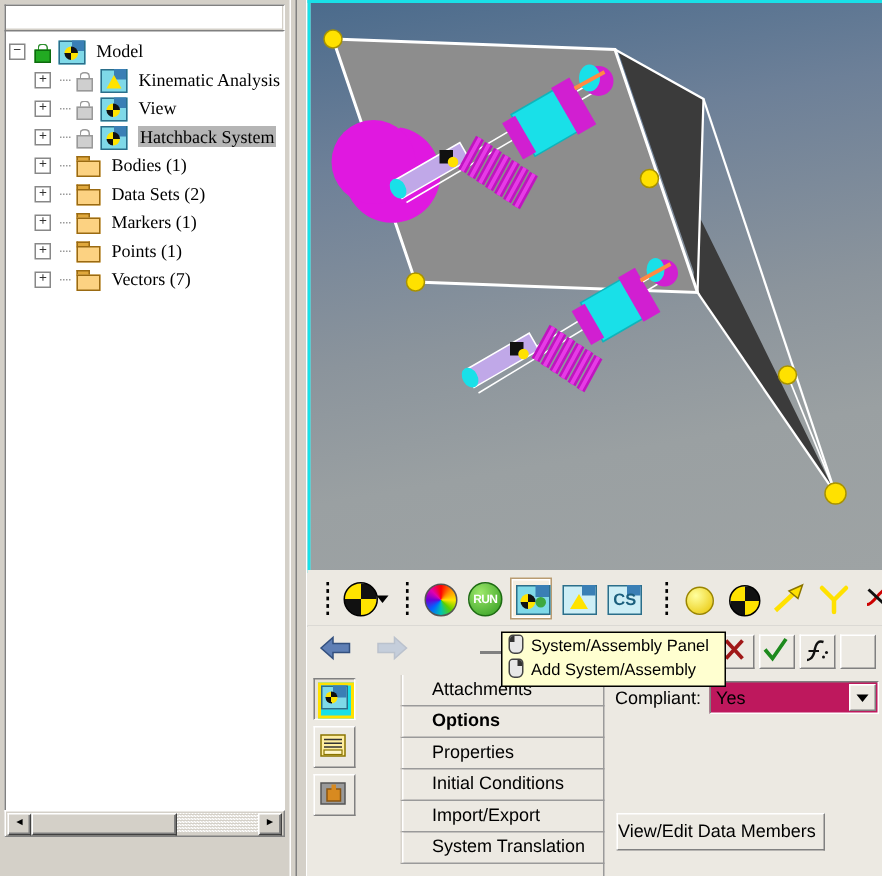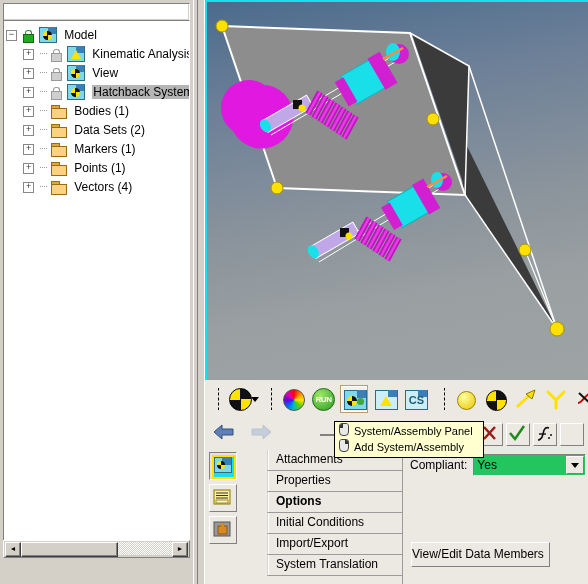--- a/index.html
+++ b/index.html
@@ -20,21 +20,21 @@
     border-right:1px solid #fff;border-bottom:1px solid #fff;overflow:hidden;}
   .tnode{position:relative;height:19px;line-height:19px;white-space:nowrap;padding-left:2px;}
   .tnode .expander{
     display:inline-block;width:9px;height:9px;line-height:7px;text-align:center;
     border:1px solid #888;background:#fff;font-size:9px;color:#333;
     vertical-align:middle;margin-right:3px;font-family:"Liberation Sans",sans-serif;
   }
   .indent{display:inline-block;width:14px;height:1px;vertical-align:middle;}
   .dots{display:inline-block;width:7px;height:1px;border-top:1px dotted #9a9a9a;vertical-align:middle;margin-right:1px;}
   .icon{display:inline-block;vertical-align:middle;margin-right:4px;position:relative;}
-  .tlabel{vertical-align:middle;font-size:12px;font-family:Liberation Sans, sans-serif;}
+  .tlabel{vertical-align:middle;font-size:12px;font-family:Liberation Serif, serif;}
   .tlabel.sel{background:#b5b5b5;color:#000;padding:0 1px;}
 
   
   .lock{width:9px;height:11px;margin-right:4px;}
   .lock .shackle{position:absolute;left:2px;top:0;width:5px;height:4px;border:1.5px solid #2f8f2f;border-bottom:none;border-radius:3px 3px 0 0;}
   .lock .body{position:absolute;left:0px;top:4px;width:9px;height:7px;background:#22aa22;border:1px solid #0d6b0d;}
   .lock.grey .shackle{border-color:#9a9a9a;}
   .lock.grey .body{background:#cfcfcf;border-color:#999;}
 
   
@@ -110,30 +110,30 @@
      border:1px solid #fff;border-right-color:#808080;border-bottom-color:#808080;
      position:relative;}
   .hrline{position:absolute;left:115px;top:17px;width:175px;height:2px;background:#808080;}
 
   #sidebtns{position:absolute;left:4px;top:35px;}
   .sidebtn{width:26px;height:26px;margin-bottom:4px;background:#ece9e2;
      border:1px solid #fff;border-right-color:#808080;border-bottom-color:#808080;position:relative;}
   .sidebtn.active{border:1px solid #808080;border-right-color:#fff;border-bottom-color:#fff;background:#e6e2d8;}
 
   #tabs{position:absolute;left:62px;top:33px;width:136px;}
-  .tabitem{height:20px;line-height:19px;padding-left:8px;font-size:12px;
+  .tabitem{height:20px;line-height:19px;padding-left:20px;font-size:12px;
      border-bottom:1px solid #9a9a9a;border-left:1px solid #d8d4cc;position:relative;}
   .tabitem.active{font-weight:bold;}
   .tabitem:before{content:"";position:absolute;left:0;top:0;width:1px;height:20px;background:#fff;}
 
   #rightpane{position:absolute;left:200px;top:33px;right:2px;}
   #divider-v{position:absolute;left:197px;top:33px;width:1px;height:134px;background:#9a9a9a;}
   .fieldrow{display:flex;align-items:center;margin:4px 0 0 5px;}
   .flabel{font-size:12px;margin-right:6px;}
-  .combo{width:123px;height:20px;background:#22c55e;border:1px solid #808080;
+  .combo{width:123px;height:20px;background:#be185d;border:1px solid #808080;
      border-right-color:#fff;border-bottom-color:#fff;position:relative;display:flex;align-items:center;}
   .combo .val{padding-left:3px;font-size:12px;}
   .combo .arrowbox{position:absolute;right:1px;top:1px;width:16px;height:16px;background:#ece9e2;
      border:1px solid #fff;border-right-color:#808080;border-bottom-color:#808080;}
   .combo .arrowbox i{position:absolute;left:4px;top:6px;width:0;height:0;
      border-left:4px solid transparent;border-right:4px solid transparent;border-top:5px solid #000;}
   #vedbtn{position:absolute;left:6px;top:92px;width:137px;height:23px;background:#ece9e2;
      border:1px solid #fff;border-right-color:#808080;border-bottom-color:#808080;
      font-size:12px;text-align:left;line-height:22px;}
 
@@ -222,21 +222,21 @@
         <span class="dots"></span>
         <span class="icon folder"><span class="tab"></span><span class="bd"></span></span>
         <span class="tlabel">Points (1)</span>
       </div>
 
       <div class="tnode">
         <span class="indent"></span>
         <span class="expander">+</span>
         <span class="dots"></span>
         <span class="icon folder"><span class="tab"></span><span class="bd"></span></span>
-        <span class="tlabel">Vectors (4)</span>
+        <span class="tlabel">Vectors (7)</span>
       </div>
 
     </div>
 
     <div id="tree-hscroll">
       <div id="sb-track"></div>
       <div class="sbtn" id="sb-left">◄</div>
       <div id="sb-thumb"></div>
       <div class="sbtn" id="sb-right">►</div>
     </div>
@@ -454,22 +454,22 @@
           <rect x="8" y="9" width="9" height="8" fill="#d88a20" stroke="#8a5510" stroke-width="1"></rect>
           <rect x="11" y="6" width="3" height="4" fill="#d88a20"></rect>
         </svg>
       </div>
     </div>
 
     <div id="divider-v"></div>
 
     <div id="tabs">
       <div class="tabitem"><span>Attachments</span></div>
+      <div class="tabitem active"><span>Options</span></div>
       <div class="tabitem"><span>Properties</span></div>
-      <div class="tabitem active"><span>Options</span></div>
       <div class="tabitem"><span>Initial Conditions</span></div>
       <div class="tabitem"><span>Import/Export</span></div>
       <div class="tabitem"><span>System Translation</span></div>
     </div>
 
     <div id="rightpane">
       <div class="fieldrow">
         <span class="flabel">Compliant:</span>
         <div class="combo">
           <span class="val">Yes</span>

